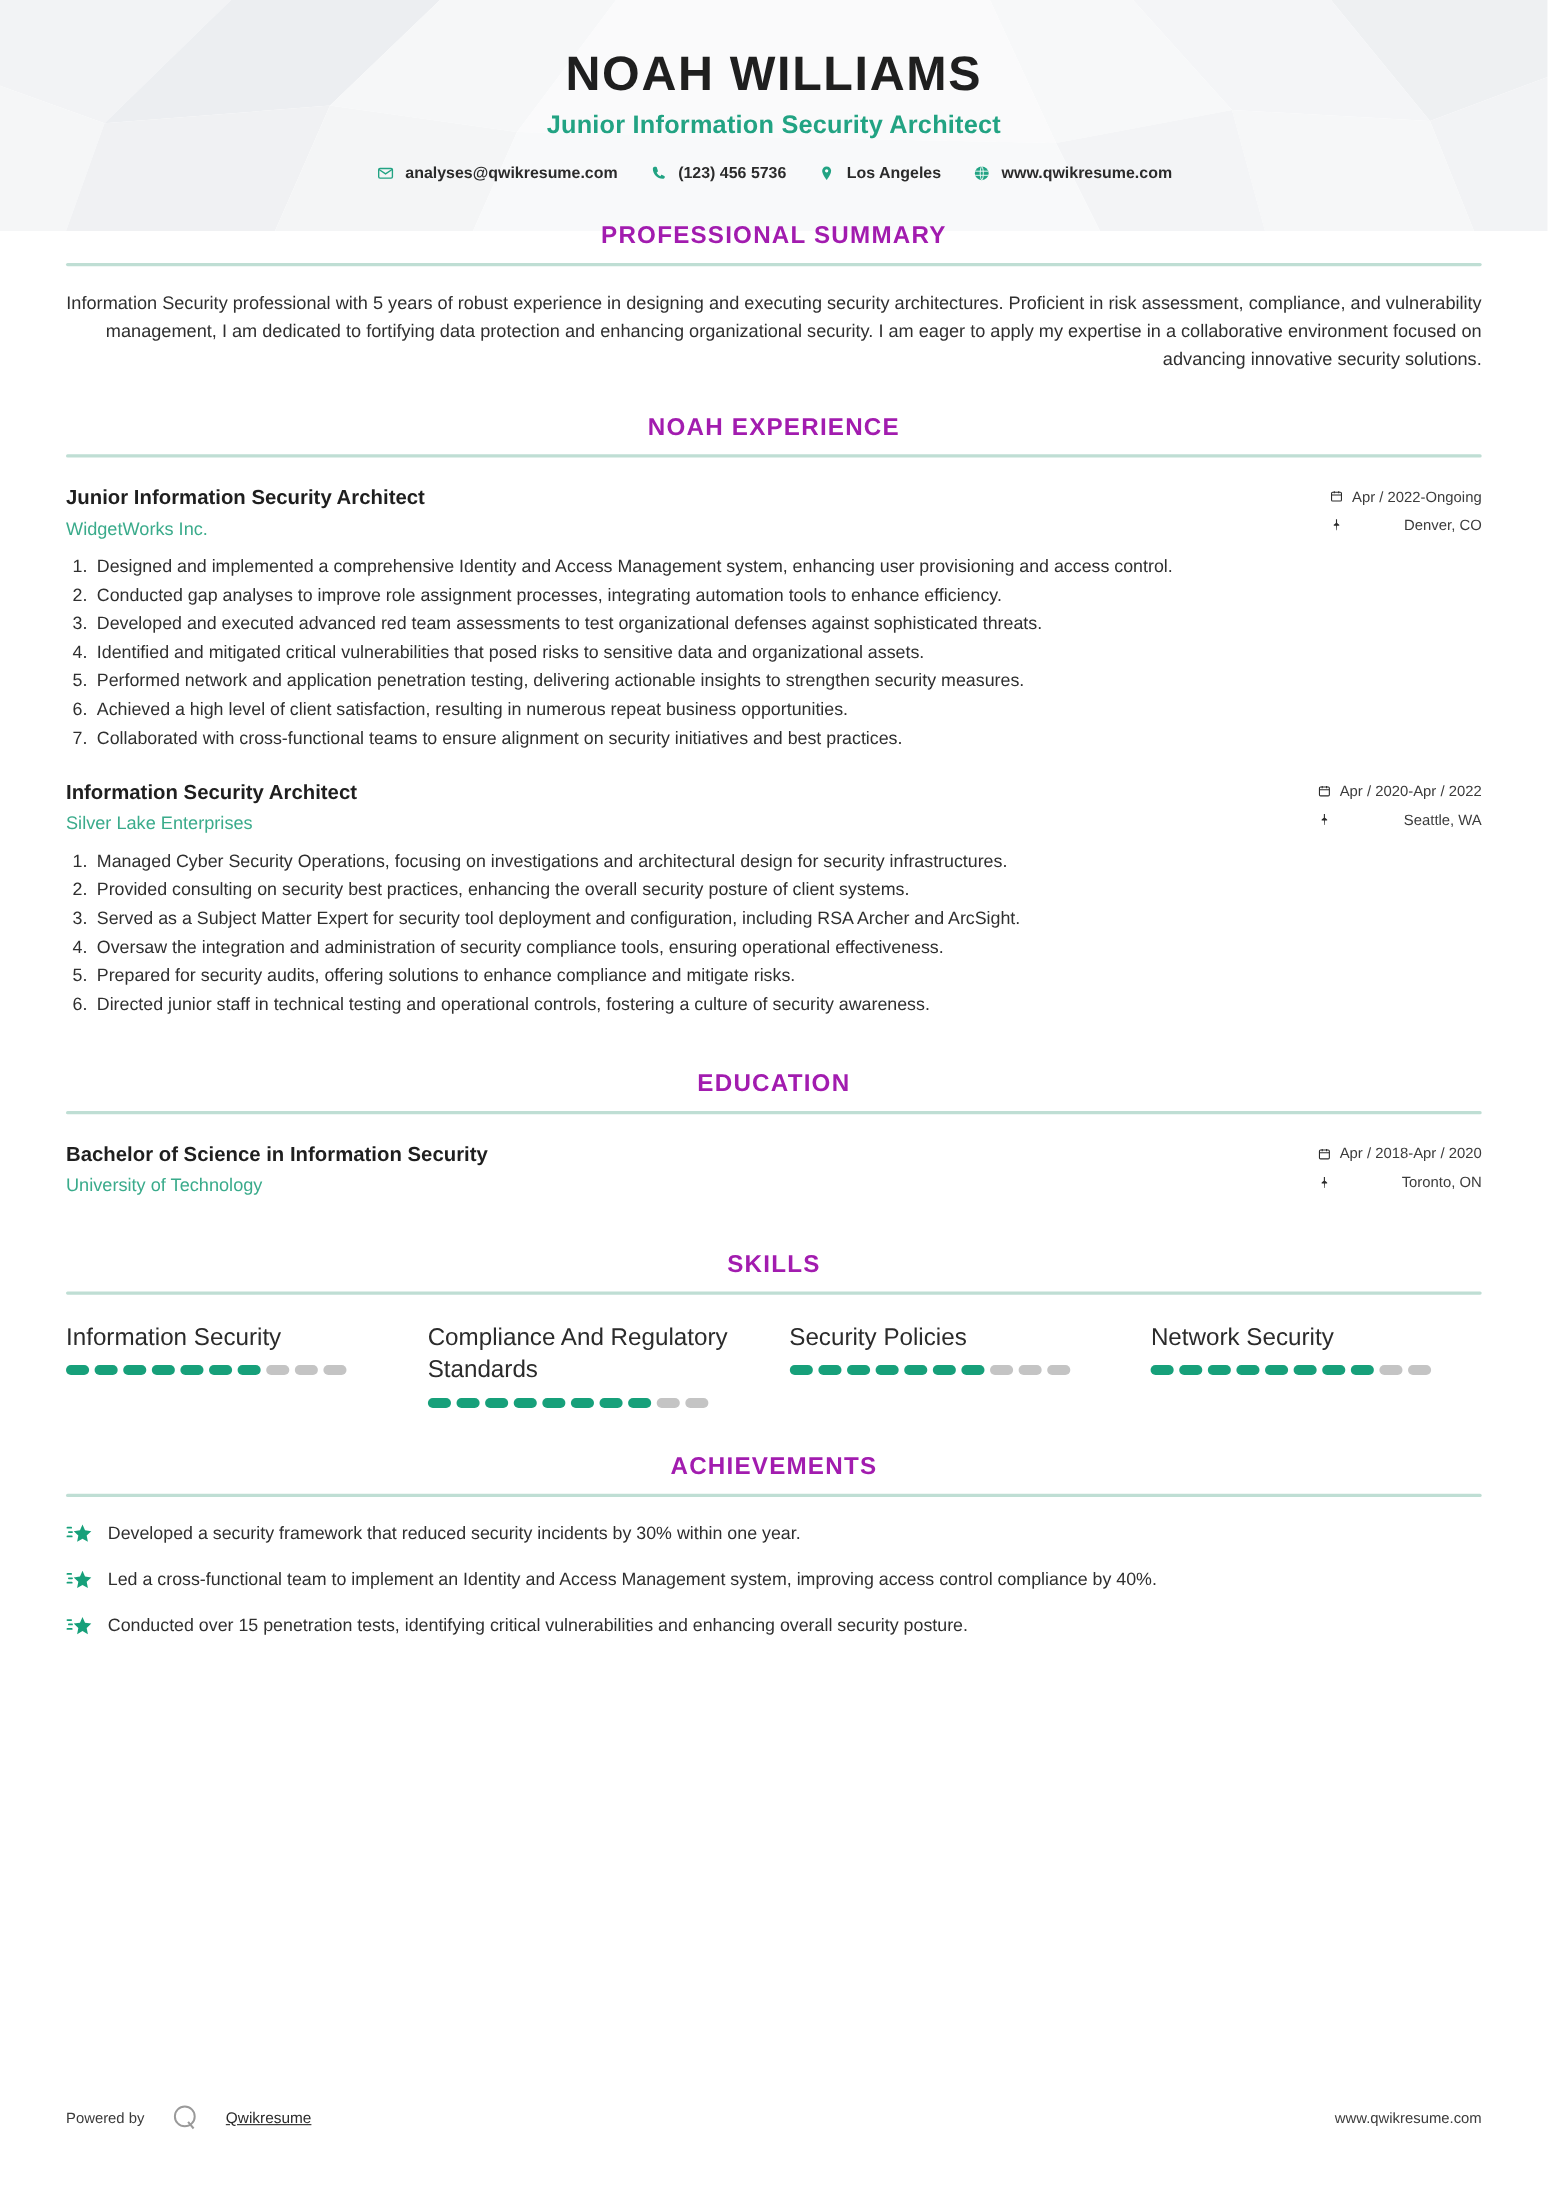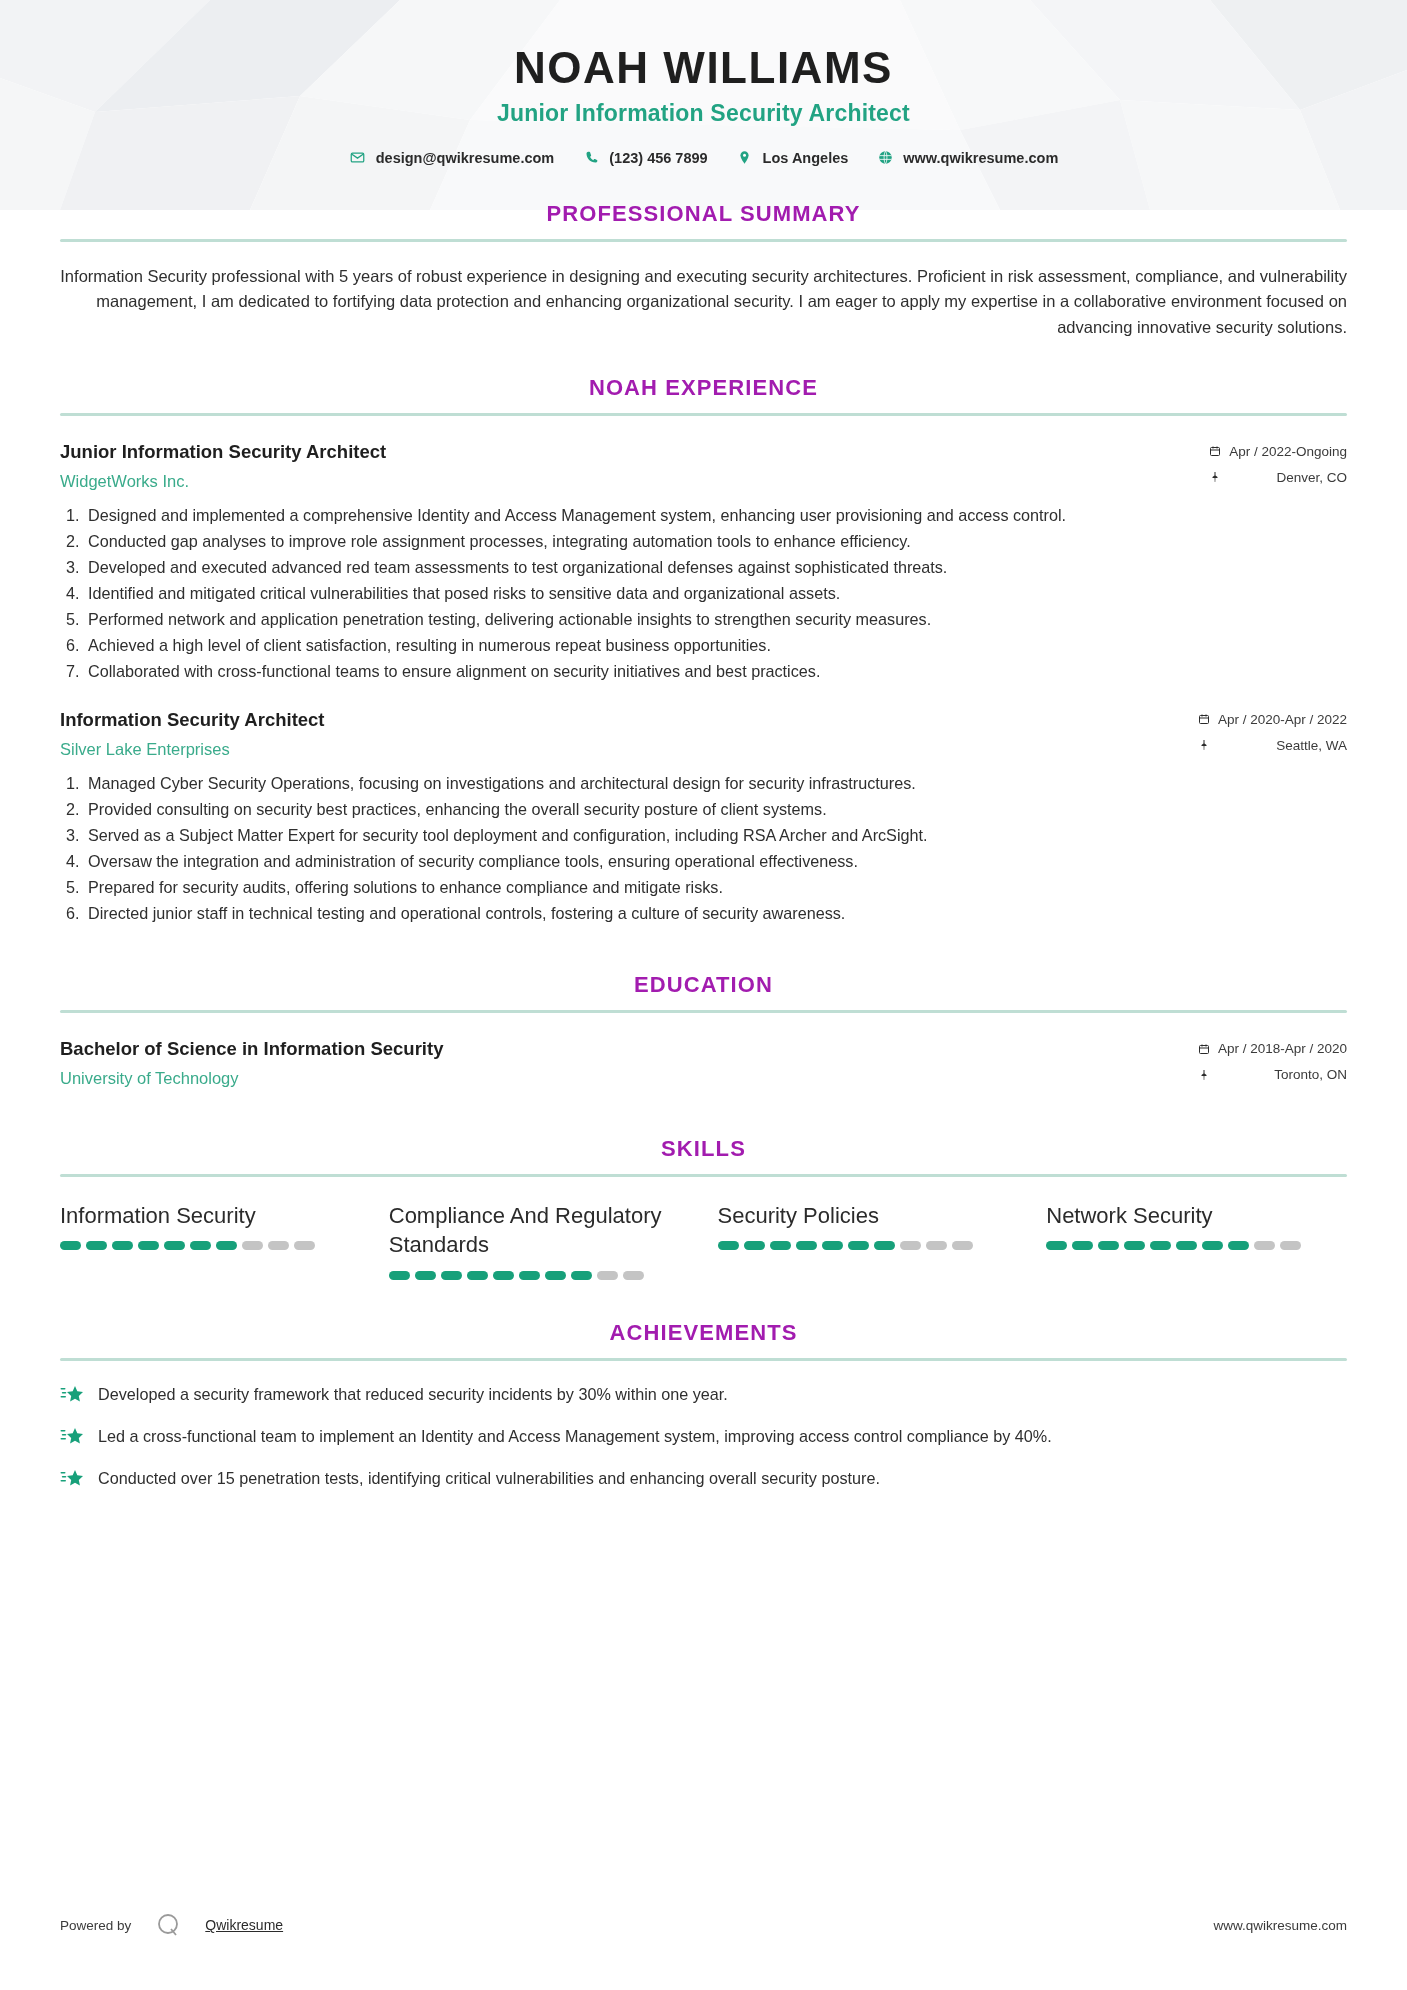--- a/index.html
+++ b/index.html
@@ -273,30 +273,30 @@
 
     <div class="contact-row">
 
       <div class="contact-item">
         <span class="c-icon">
           <svg viewBox="0 0 24 24" fill="none" stroke="currentColor" stroke-width="2">
             <rect x="2" y="5" width="20" height="14" rx="2"></rect>
             <path d="M2.5 6.5 L12 13 L21.5 6.5"></path>
           </svg>
         </span>
-        <span>design@qwikresume.com</span>
+        <span>analyses@qwikresume.com</span>
       </div>
 
       <div class="contact-item">
         <span class="c-icon">
           <svg viewBox="0 0 24 24" fill="currentColor">
             <path d="M6.6 2.6 C5.4 2.6 4 4 4 5.6 c0 8 6.4 14.4 14.4 14.4 1.6 0 3-1.4 3-2.6 0-.6-.3-1-.8-1.3l-3-1.6c-.6-.3-1.3-.1-1.7.4l-1 1.3c-2.3-1.1-4.2-3-5.3-5.3l1.3-1c.5-.4.7-1.1.4-1.7L9.7 3.4 C9.5 2.9 9.1 2.6 8.5 2.6 Z"></path>
           </svg>
         </span>
-        <span>(123) 456 7899</span>
+        <span>(123) 456 5736</span>
       </div>
 
       <div class="contact-item">
         <span class="c-icon">
           <svg viewBox="0 0 24 24" fill="currentColor">
             <path d="M12 2 C8.4 2 5.5 4.9 5.5 8.5 C5.5 13.6 12 22 12 22 s6.5-8.4 6.5-13.5 C18.5 4.9 15.6 2 12 2 z"></path>
             <circle cx="12" cy="8.5" r="2.4" fill="#ffffff"></circle>
           </svg>
         </span>
         <span>Los Angeles</span>

